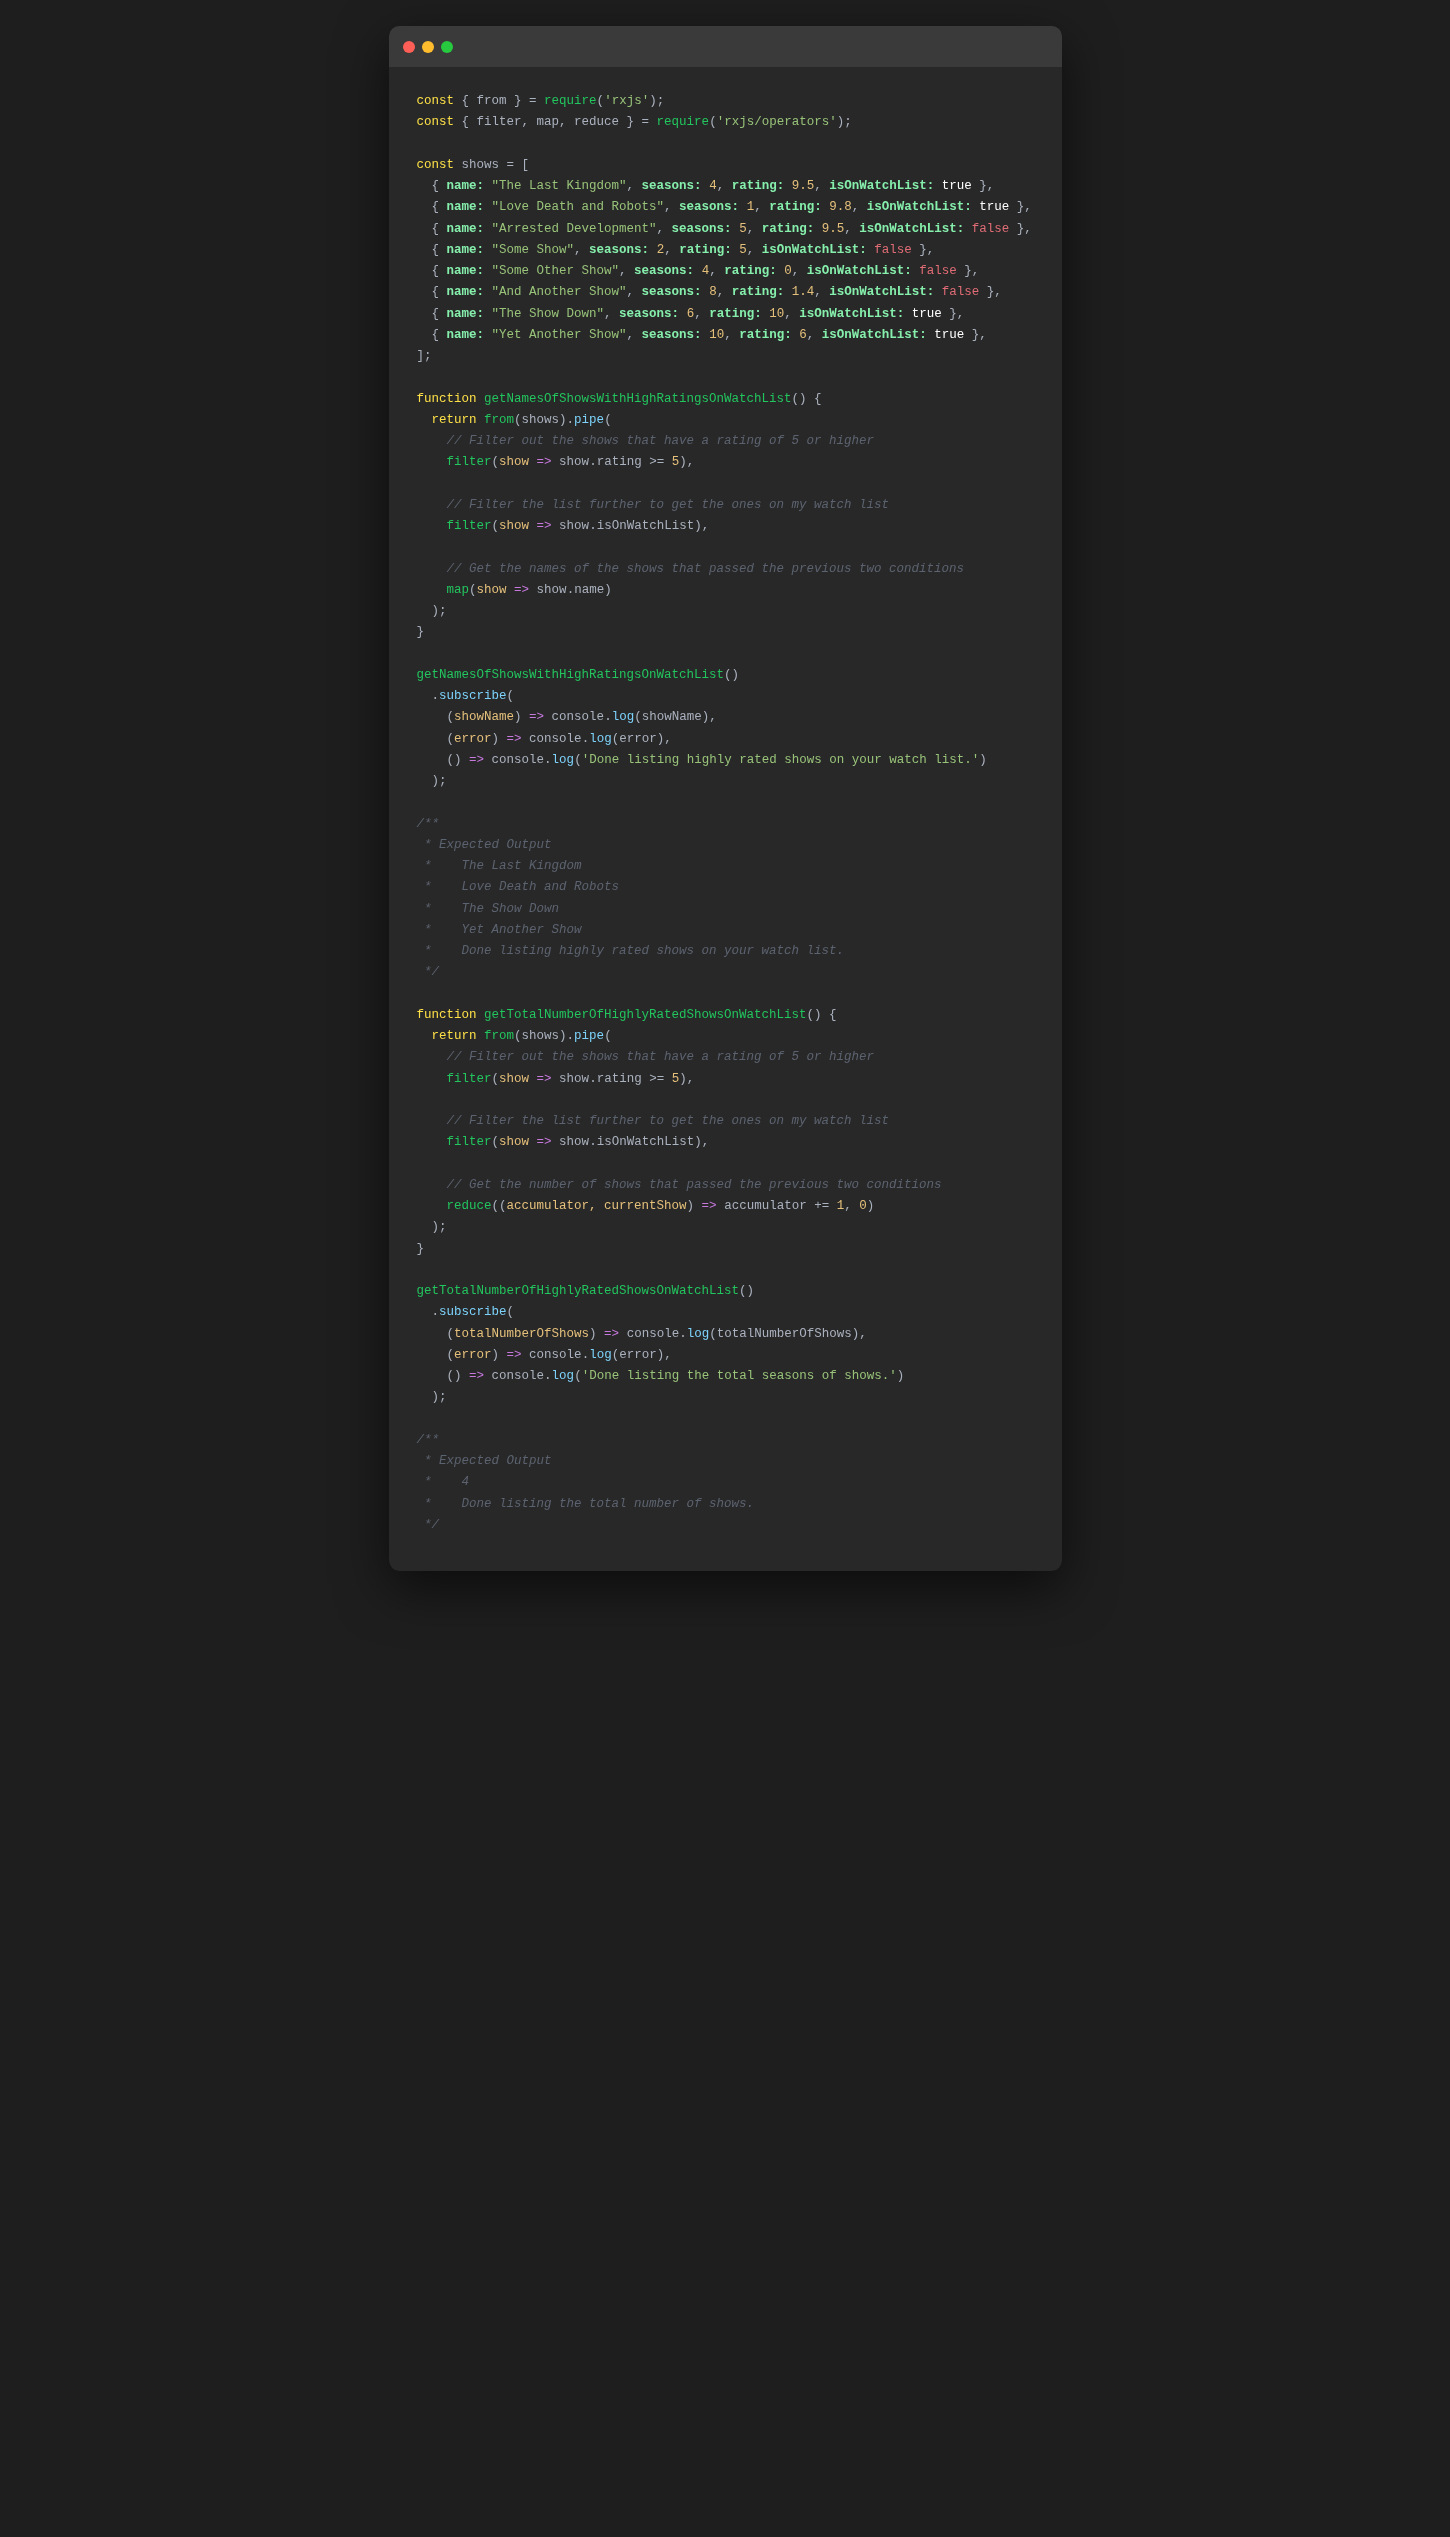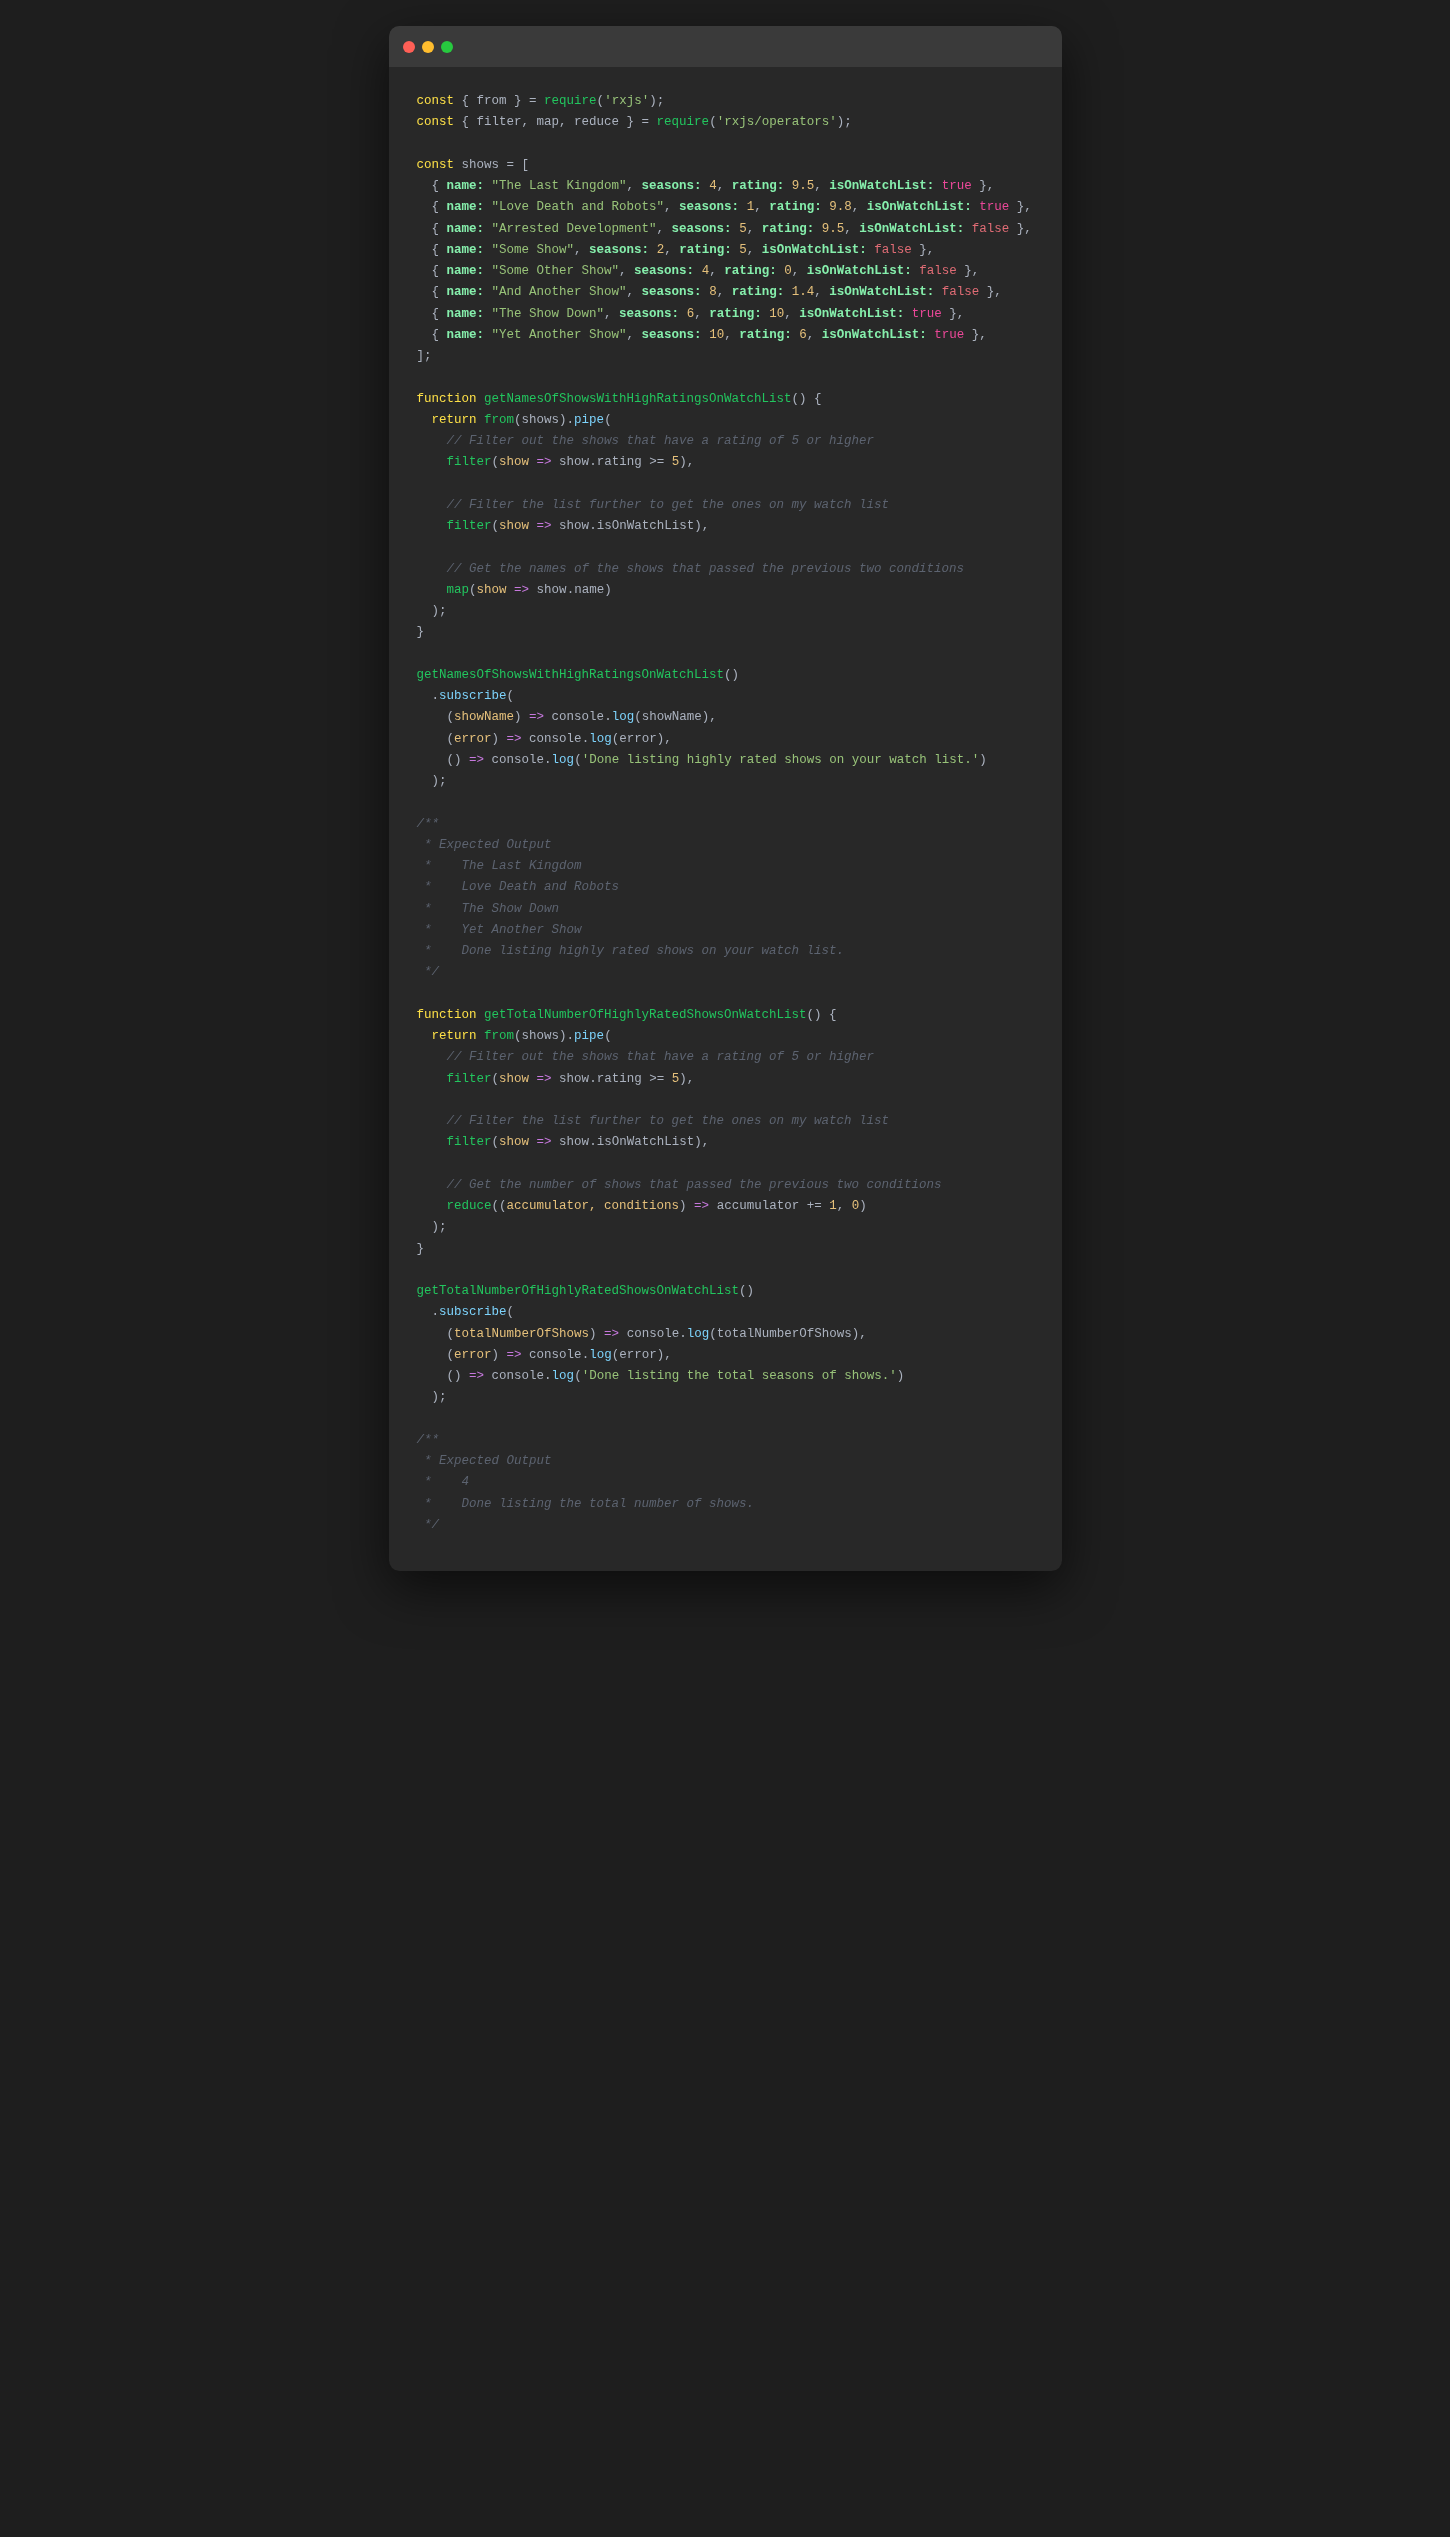--- a/index.html
+++ b/index.html
@@ -52,21 +52,21 @@
       color: #d4d4d4;
       white-space: pre;
       overflow-x: auto;
     }
 
     
     .kw { color: #fde047; }         
     .fn { color: #22c55e; }         
     .str { color: #98c379; }        
     .num { color: #e5c07b; }        
-    .bool-true { color: #ec4899; margin-top: 36px; }  
+    .bool-true { color: #ffffff; margin-top: 36px; }  
     .bool-false { color: #e06c75; } 
     .prop { color: #86efac; font-weight: bold; }       
     .op { color: #abb2bf; }         
     .comment { color: #5c6370; font-style: italic; }
     .punc { color: #abb2bf; }       
     .plain { color: #abb2bf; }
     .method { color: #7dd3fc; }
     .param { color: #e5c07b; }
     .arrow { color: #c678dd; }
   </style>
@@ -124,21 +124,21 @@
 
 <span class="kw">function</span> <span class="fn">getTotalNumberOfHighlyRatedShowsOnWatchList</span><span class="punc">() {</span>
   <span class="kw">return</span> <span class="fn">from</span><span class="punc">(</span><span class="plain">shows</span><span class="punc">).</span><span class="method">pipe</span><span class="punc">(</span>
     <span class="comment">// Filter out the shows that have a rating of 5 or higher</span>
     <span class="fn">filter</span><span class="punc">(</span><span class="param">show</span> <span class="arrow">=&gt;</span> <span class="plain">show</span><span class="punc">.</span><span class="plain">rating</span> <span class="op">&gt;=</span> <span class="num">5</span><span class="punc">),</span>
 
     <span class="comment">// Filter the list further to get the ones on my watch list</span>
     <span class="fn">filter</span><span class="punc">(</span><span class="param">show</span> <span class="arrow">=&gt;</span> <span class="plain">show</span><span class="punc">.</span><span class="plain">isOnWatchList</span><span class="punc">),</span>
 
     <span class="comment">// Get the number of shows that passed the previous two conditions</span>
-    <span class="fn">reduce</span><span class="punc">((</span><span class="param">accumulator, conditions</span><span class="punc">)</span> <span class="arrow">=&gt;</span> <span class="plain">accumulator</span> <span class="op">+=</span> <span class="num">1</span><span class="punc">,</span> <span class="num">0</span><span class="punc">)</span>
+    <span class="fn">reduce</span><span class="punc">((</span><span class="param">accumulator, currentShow</span><span class="punc">)</span> <span class="arrow">=&gt;</span> <span class="plain">accumulator</span> <span class="op">+=</span> <span class="num">1</span><span class="punc">,</span> <span class="num">0</span><span class="punc">)</span>
   <span class="punc">);</span>
 <span class="punc">}</span>
 
 <span class="fn">getTotalNumberOfHighlyRatedShowsOnWatchList</span><span class="punc">()</span>
   <span class="punc">.</span><span class="method">subscribe</span><span class="punc">(</span>
     <span class="punc">(</span><span class="param">totalNumberOfShows</span><span class="punc">)</span> <span class="arrow">=&gt;</span> <span class="plain">console</span><span class="punc">.</span><span class="method">log</span><span class="punc">(</span><span class="plain">totalNumberOfShows</span><span class="punc">),</span>
     <span class="punc">(</span><span class="param">error</span><span class="punc">)</span> <span class="arrow">=&gt;</span> <span class="plain">console</span><span class="punc">.</span><span class="method">log</span><span class="punc">(</span><span class="plain">error</span><span class="punc">),</span>
     <span class="punc">()</span> <span class="arrow">=&gt;</span> <span class="plain">console</span><span class="punc">.</span><span class="method">log</span><span class="punc">(</span><span class="str">'Done listing the total seasons of shows.'</span><span class="punc">)</span>
   <span class="punc">);</span>
 

